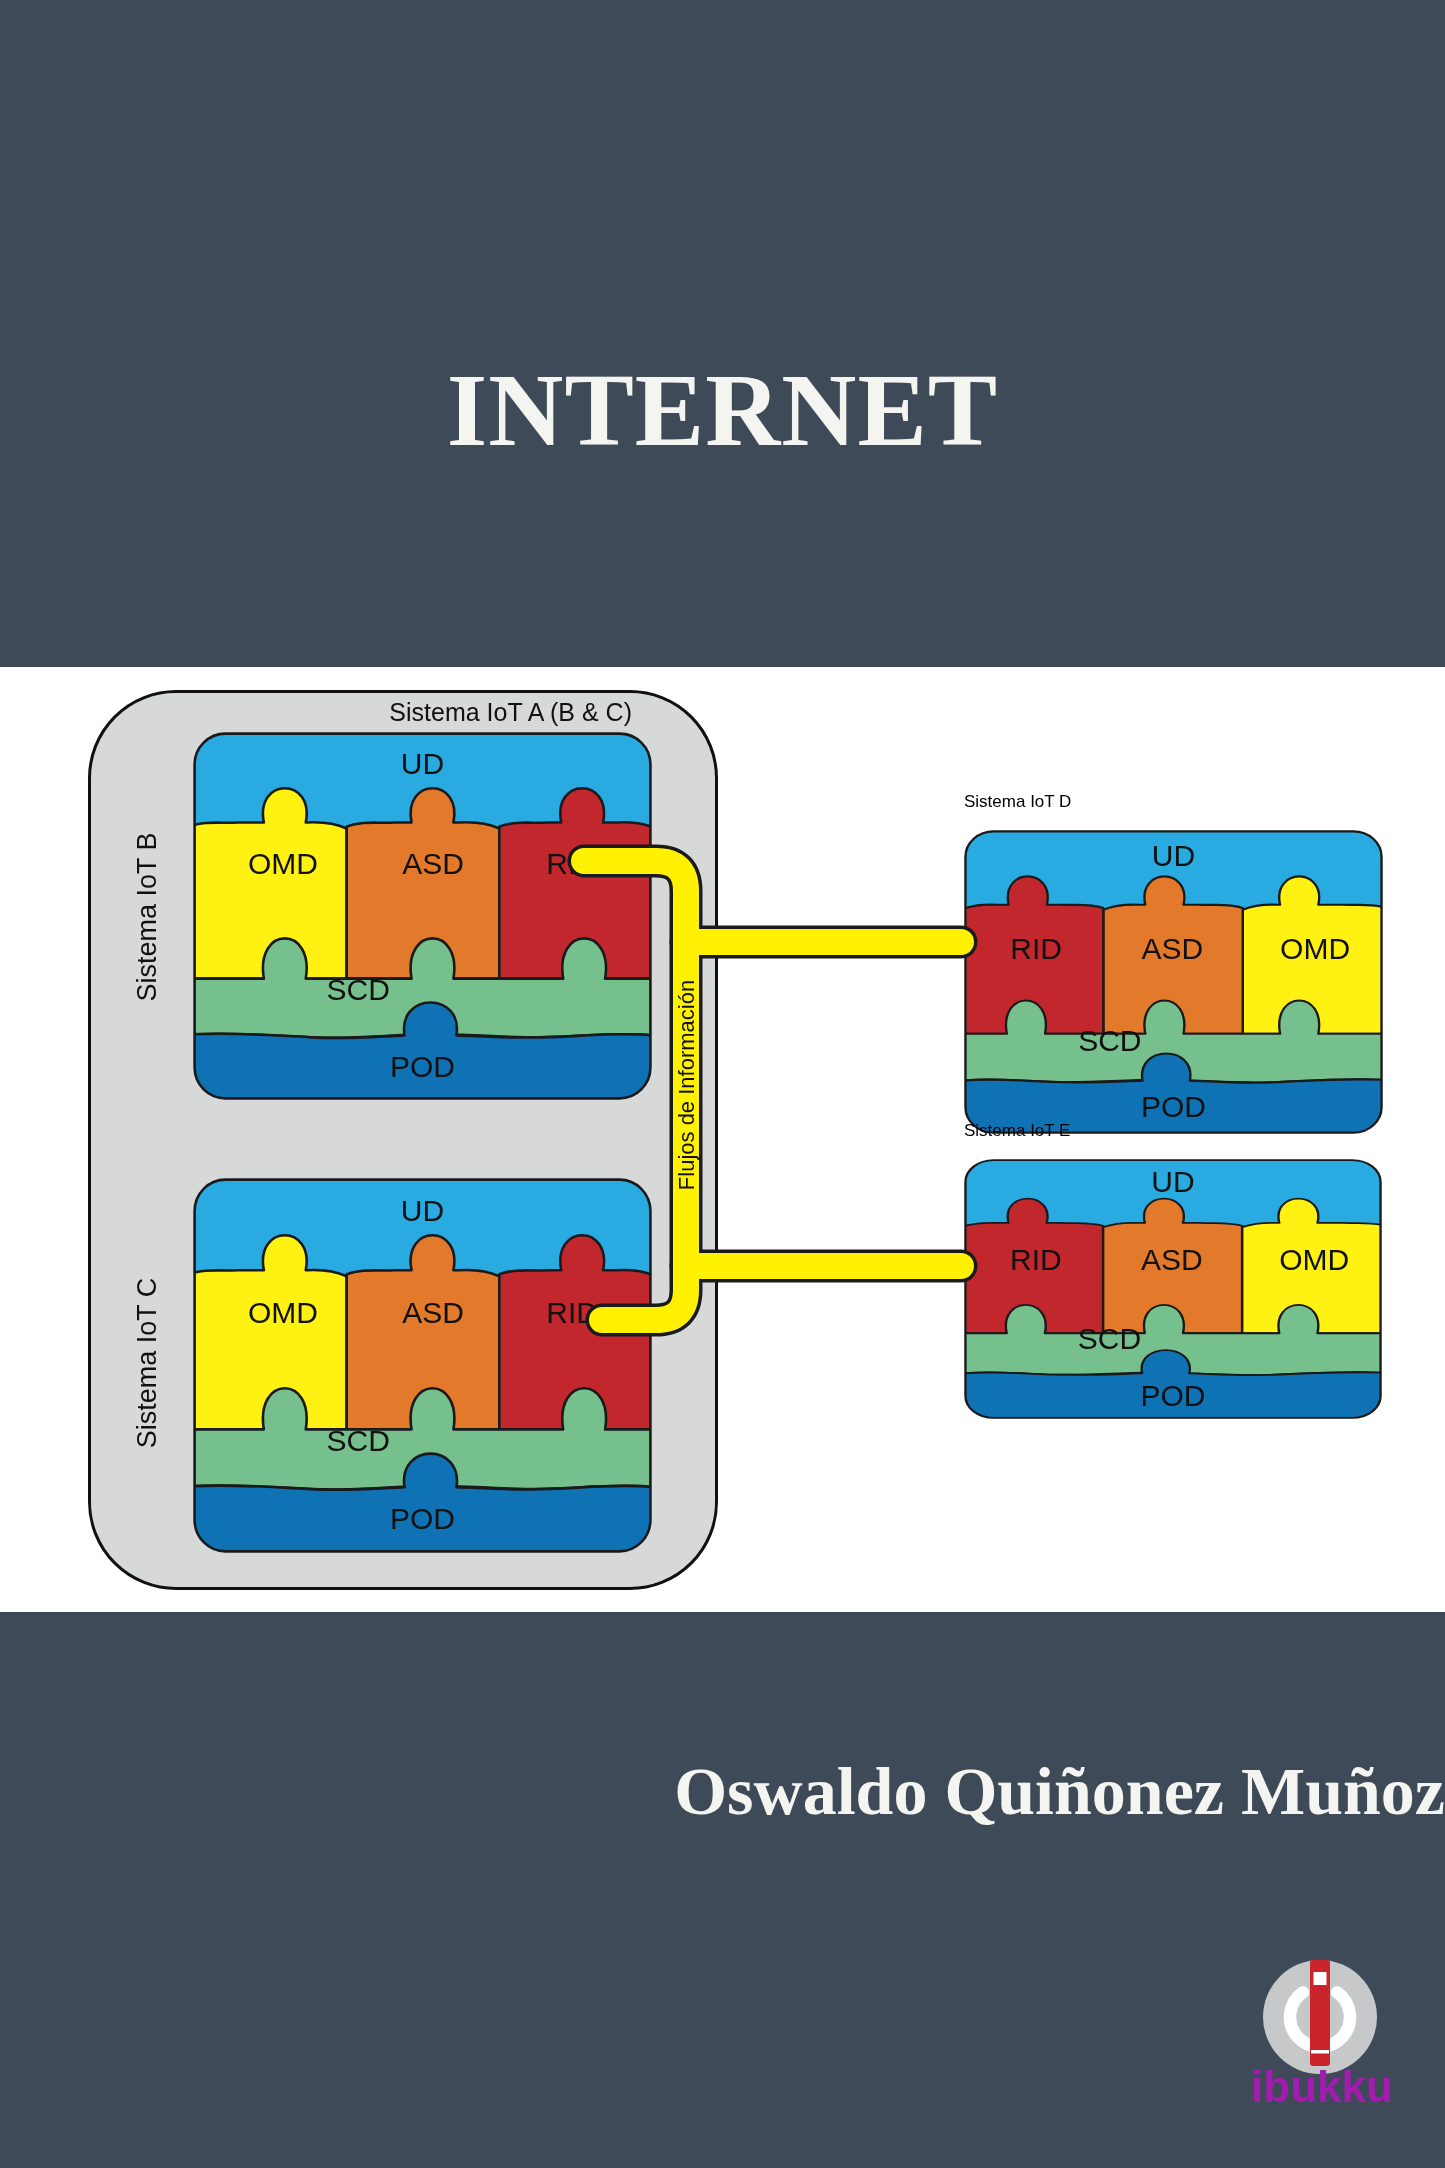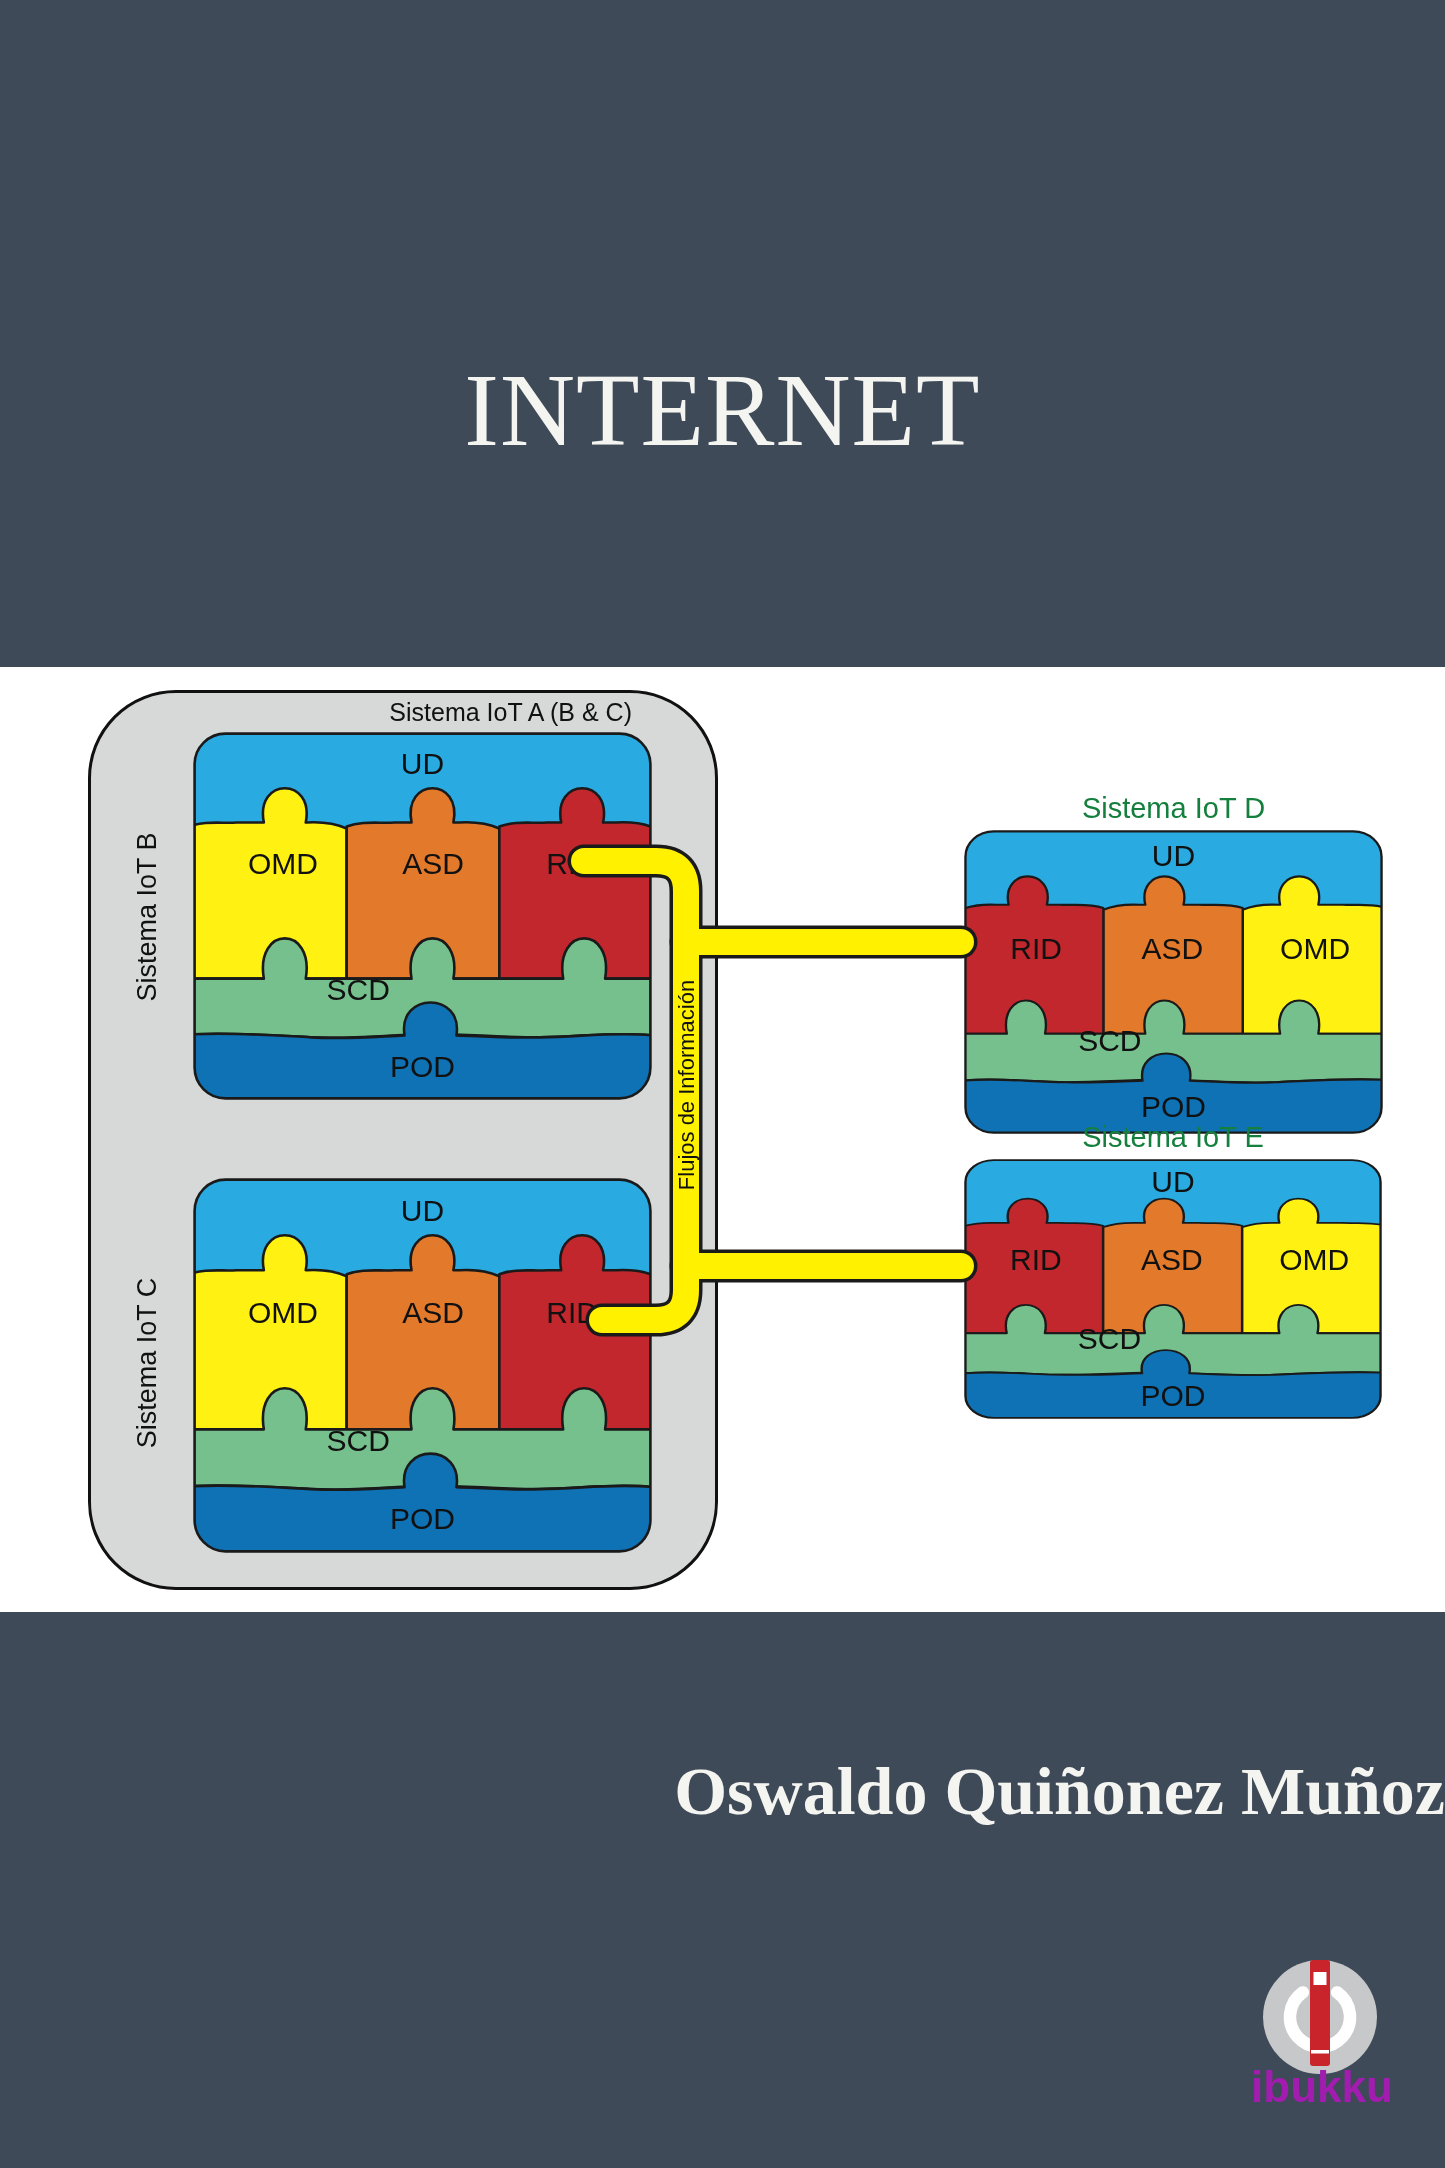--- a/index.html
+++ b/index.html
@@ -12,21 +12,21 @@
   }
   
   .band-top{position:absolute;left:0;top:0;width:1445px;height:667px;background:#3E4A57;}
   .band-bottom{position:absolute;left:0;top:1612px;width:1445px;height:556px;background:#3E4A57;}
   .band-middle{position:absolute;left:0;top:667px;width:1445px;height:945px;background:#ffffff;}
 
   
   .title-block{
     position:absolute;left:0;top:352px;width:1445px;
     text-align:center;color:#F4F4F1;
-    font-family:"Liberation Serif", serif;font-weight:normal;
+    font-family:"Liberation Serif", serif;font-weight:bold;
     font-size:104px;line-height:116px;letter-spacing:1px;
   }
   
   .author{
     position:absolute;left:0;top:1752px;width:1445px;
     text-align:right;color:#F4F4F1;
     font-family:"Liberation Serif", serif;font-weight:bold;
     font-size:68px;
   }
 
@@ -44,22 +44,22 @@
     position:absolute;width:220px;height:34px;line-height:34px;
     text-align:center;font-size:27px;color:#111;
     transform:rotate(-90deg);z-index:2;white-space:nowrap;
   }
   .side-label.b{left:37px;top:900px;}
   .side-label.c{left:37px;top:1346px;}
 
   .system{position:absolute;z-index:2;margin-left:20px;}
   .system svg.puzzle{position:absolute;left:0;top:0;width:100%;height:100%;}
   .sys-title{
-    position:absolute;top:-38px;left:0;right:0;text-align:center;
-    font-size:29px;color:#15803d;
+    position:absolute;top:-38px;left:0;right:0;text-align:left;
+    font-size:17px;color:#000000;
   }
   .plabel{
     position:absolute;transform:translate(-50%,-50%);
     font-size:30px;color:#111;white-space:nowrap;z-index:3;
   }
   .pos-ud{left:50%;top:8.7%;}
   .pos-scd{left:36%;top:70%;}
   .pos-pod{left:50%;top:91%;text-align:center;}
   .variant-left  .pos-p1{left:19.6%;top:36%;}
   .variant-left  .pos-p2{left:52.3%;top:36%;}

